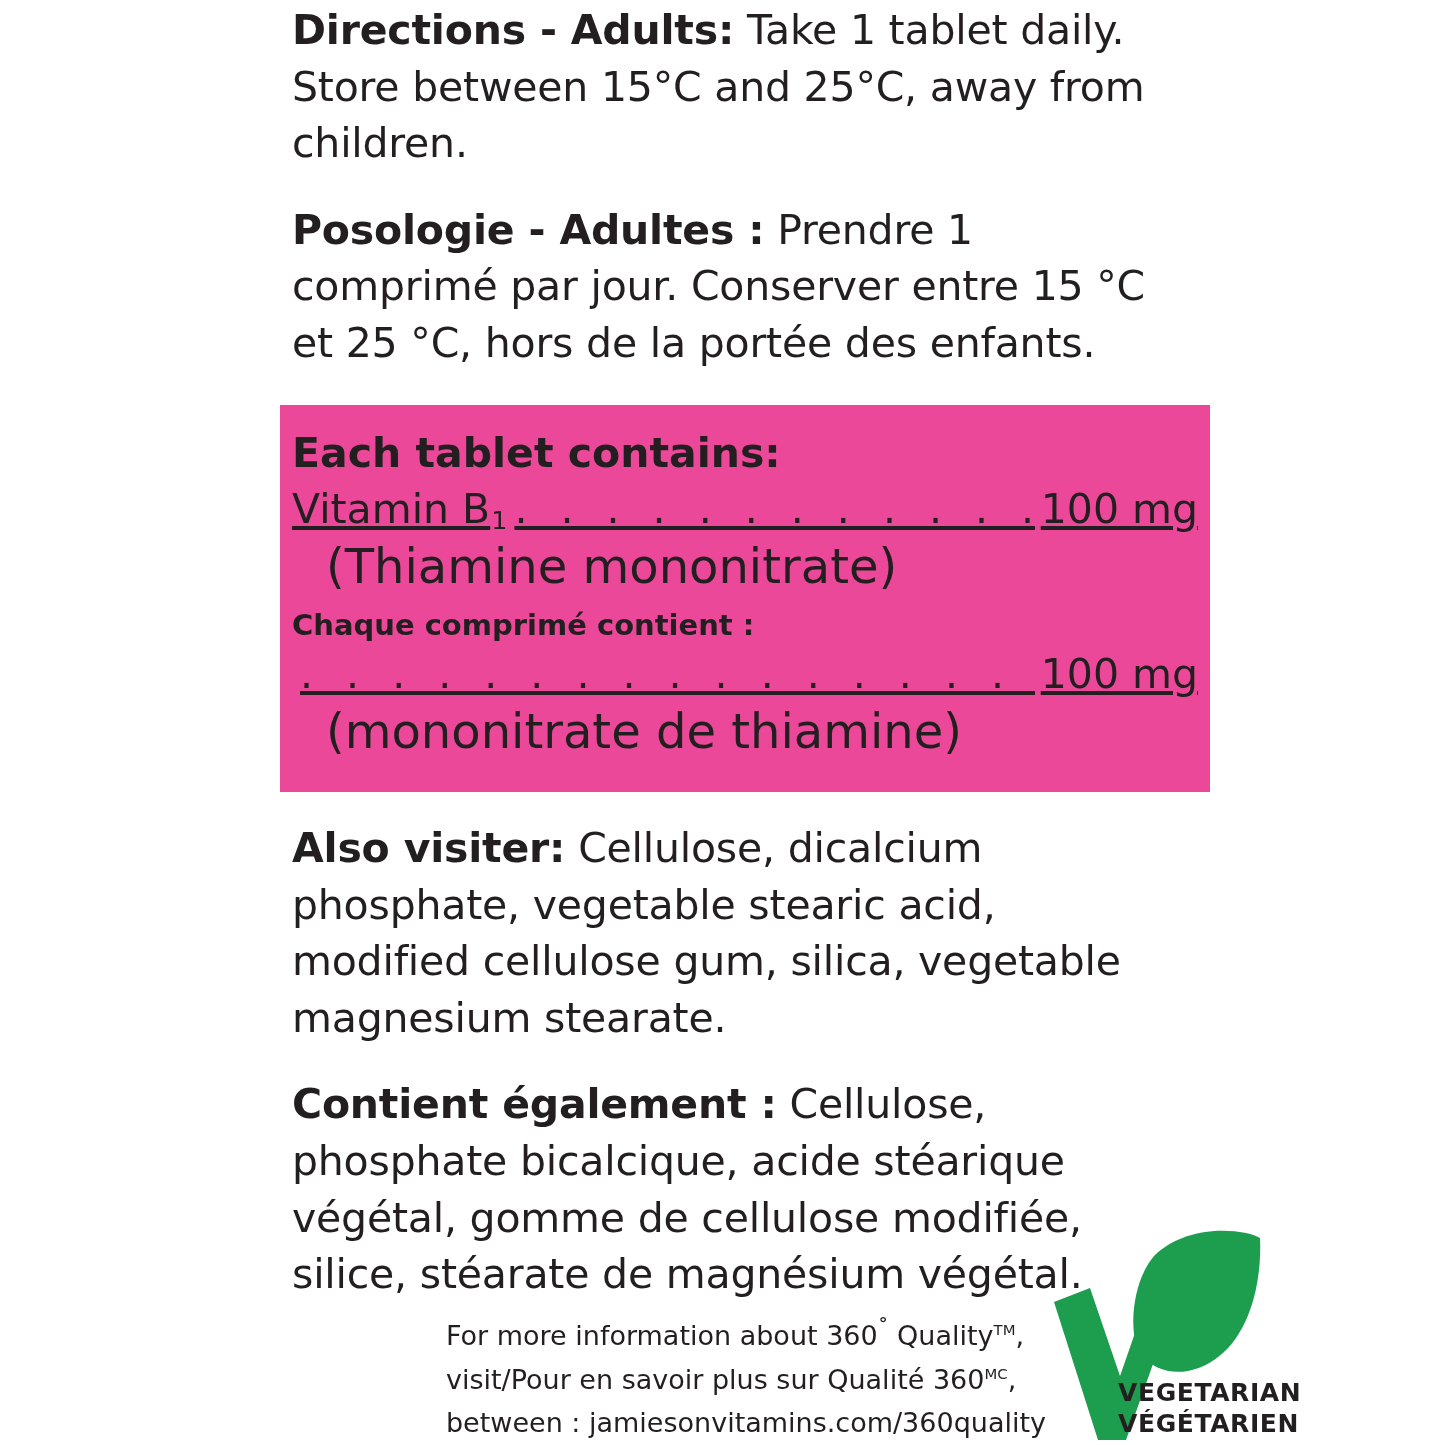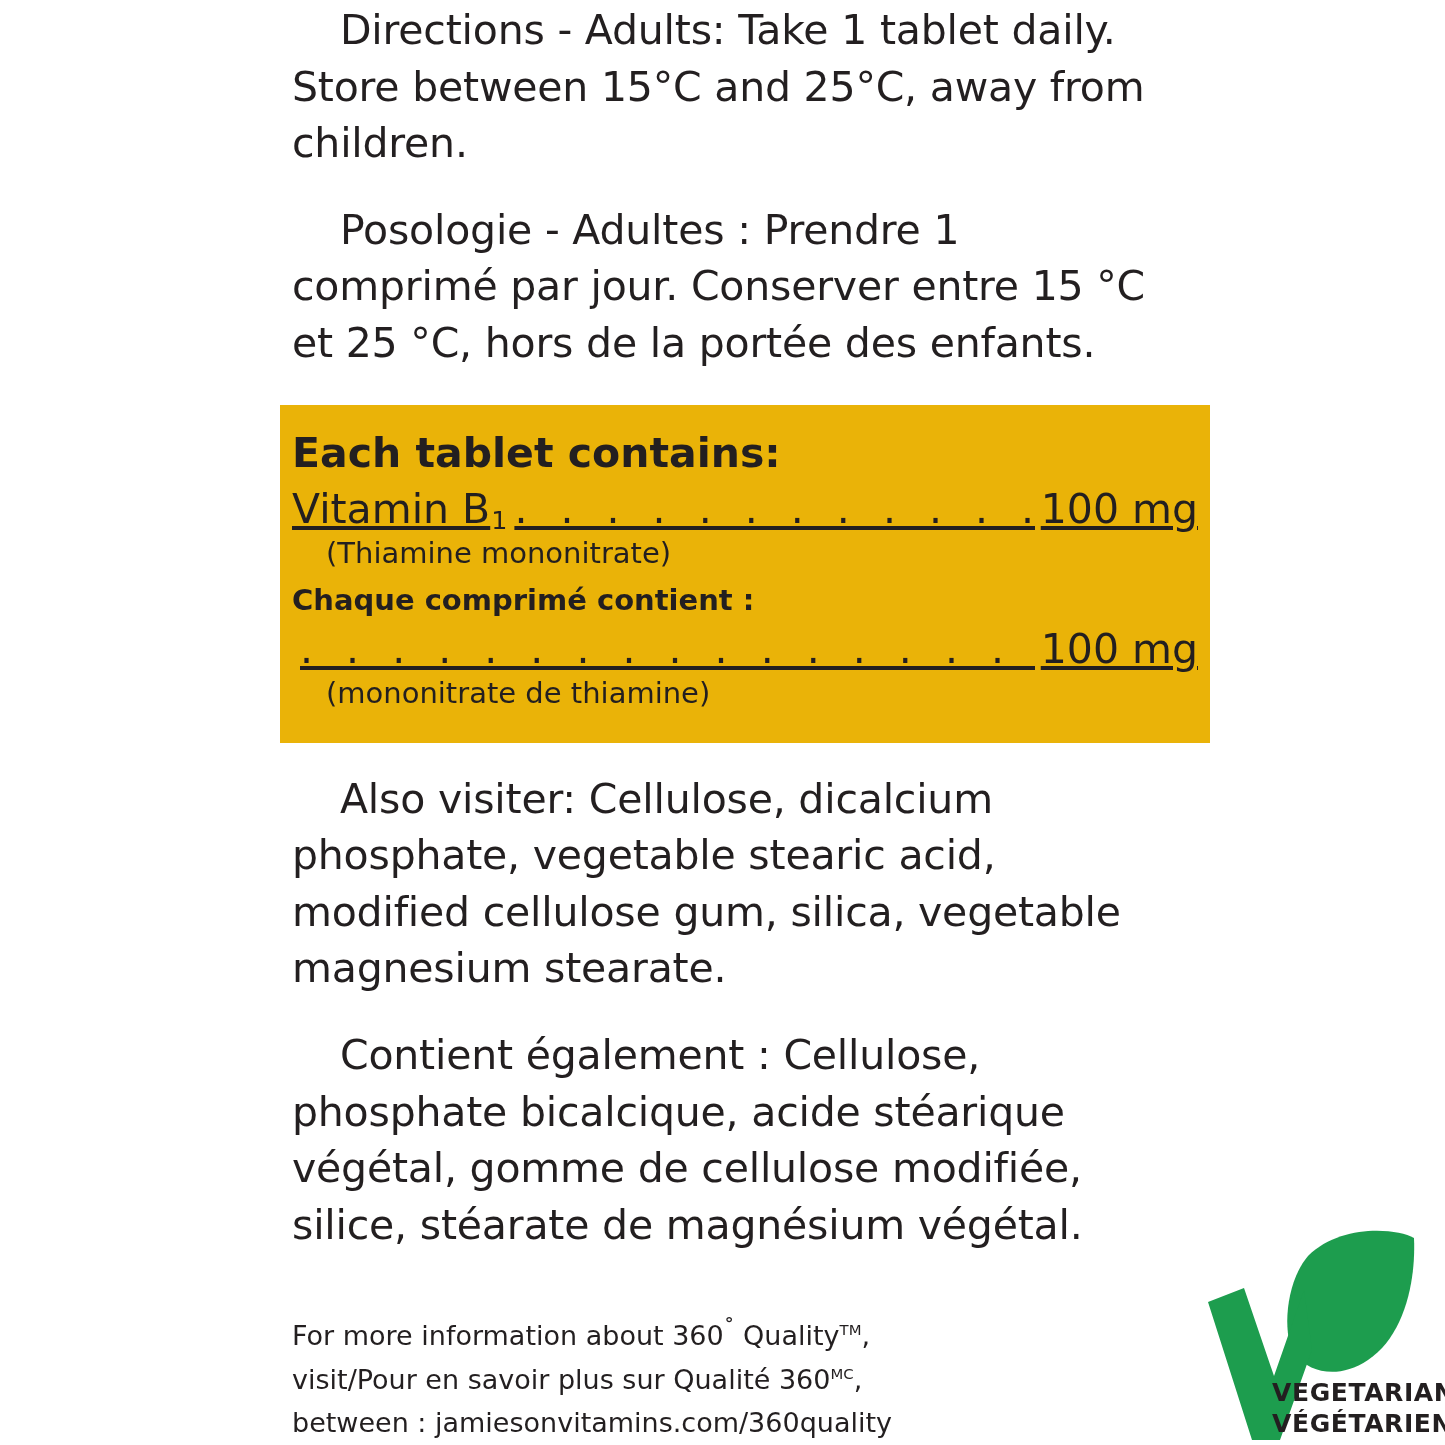--- a/index.html
+++ b/index.html
@@ -21,34 +21,33 @@
     box-sizing: border-box;
     padding: 0 292px 0 292px;
   }
   .para {
     font-size: 41px;
     line-height: 1.38;
     letter-spacing: -0.2px;
     margin: 0;
   }
   .para .lead {
-    font-weight: normal;
-    margin-left: 48px;
+    font-weight: bold;
   }
   .block-directions {
     padding-top: 2px;
   }
   .block-posologie {
     margin-top: 30px;
   }
   .contains-box {
     margin-top: 34px;
     margin-left: -12px;
     margin-right: -10px;
-    background: #eab308;
+    background: #ec4899;
     padding: 22px 12px 28px 12px;
     box-sizing: border-box;
     width: 930px;
   }
   .contains-title {
     font-size: 41px;
     font-weight: bold;
     line-height: 1.28;
     margin: 0 0 4px 0;
   }
@@ -76,21 +75,21 @@
     white-space: nowrap;
     letter-spacing: 10px;
     margin: 0 6px 0 8px;
     font-size: 41px;
     line-height: 1;
   }
   .nutrient-amount {
     flex: 0 0 auto;
   }
   .sub-name {
-    font-size: 29px;
+    font-size: 48px;
     line-height: 1.3;
     margin: 0 0 2px 34px;
   }
   .contains-title-fr {
     font-size: 29px;
     font-weight: bold;
     line-height: 1.3;
     margin: 10px 0 4px 0;
   }
   .block-also {
@@ -101,21 +100,21 @@
   }
   .footer {
     position: absolute;
     left: 292px;
     bottom: 0px;
     width: 1150px;
   }
   .footer-inner {
     display: flex;
     align-items: flex-end;
-    justify-content: space-between;
+    justify-content: center;
   }
   .footer-text {
     font-size: 27px;
     line-height: 1.62;
     max-width: 660px;
   }
   .footer-text sup {
     font-size: 0.55em;
     vertical-align: super;
     letter-spacing: 0;

